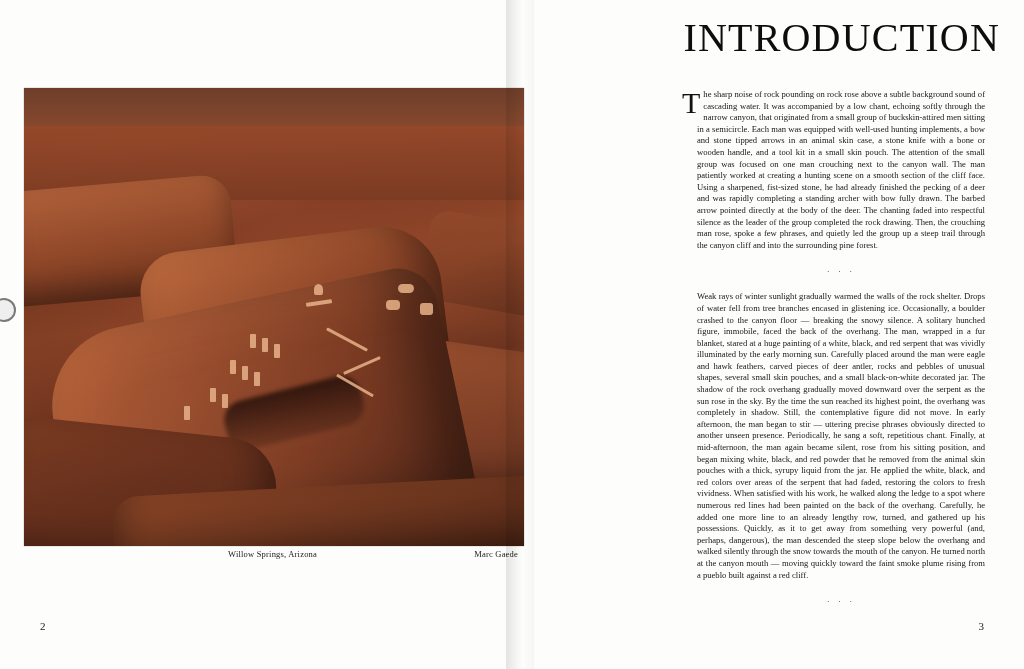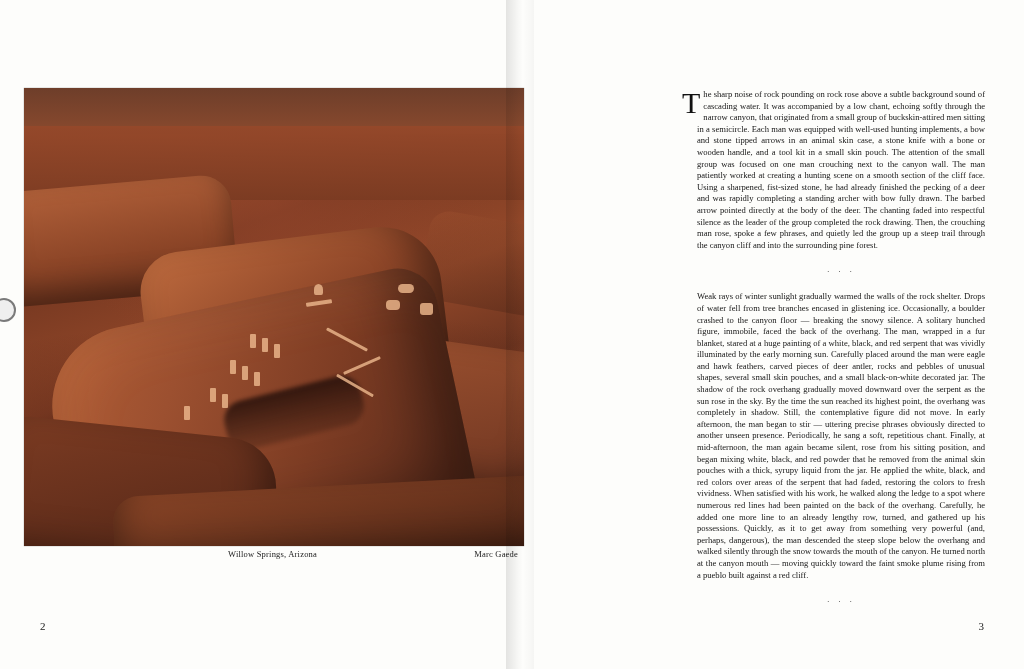--- a/index.html
+++ b/index.html
@@ -259,20 +259,21 @@
       <span>Willow Springs, Arizona</span>
       <span>Marc Gaede</span>
     </div>
 
     <div class="folio folio-left">2</div>
   </div>
 
   <div class="gutter"></div>
 
   <div class="page-right">
+    <div class="chapter-title">INTRODUCTION</div>
 
     <div class="columns">
       <div class="dropcap-wrap">
         <span class="dropcap">T</span>
         <p class="para">he sharp noise of rock pounding on rock rose above a subtle background sound of cascading water. It was accompanied by a low chant, echoing softly through the narrow canyon, that originated from a small group of buckskin-attired men sitting in a semicircle. Each man was equipped with well-used hunting implements, a bow and stone tipped arrows in an animal skin case, a stone knife with a bone or wooden handle, and a tool kit in a small skin pouch. The attention of the small group was focused on one man crouching next to the canyon wall. The man patiently worked at creating a hunting scene on a smooth section of the cliff face. Using a sharpened, fist-sized stone, he had already finished the pecking of a deer and was rapidly completing a standing archer with bow fully drawn. The barbed arrow pointed directly at the body of the deer. The chanting faded into respectful silence as the leader of the group completed the rock drawing. Then, the crouching man rose, spoke a few phrases, and quietly led the group up a steep trail through  the canyon cliff and into the surrounding pine forest.</p>
       </div>
       <div class="sep">· · ·</div>
       <p class="para">Weak rays of winter sunlight gradually warmed the walls of the rock shelter. Drops of water fell from tree branches encased in glistening ice. Occasionally, a boulder crashed to the canyon floor — breaking the snowy silence. A solitary hunched figure, immobile, faced the back of the overhang. The man, wrapped in a fur blanket, stared at a huge painting of a white, black, and red serpent that was vividly illuminated by the early morning sun. Carefully placed around the man were eagle and hawk feathers, carved pieces of deer antler, rocks and pebbles of unusual shapes, several small skin pouches, and a small black-on-white decorated jar. The shadow of the rock overhang gradually moved downward over the serpent as the sun rose in the sky. By the time the sun reached its highest point, the overhang was completely in shadow. Still, the contemplative figure did not move. In early afternoon, the man began to stir — uttering precise phrases obviously directed to another unseen presence. Periodically, he sang a soft, repetitious chant. Finally, at mid-afternoon, the man again became silent, rose from his sitting position, and began mixing white, black, and red powder that he removed from the animal skin pouches with a thick, syrupy liquid from the jar. He applied the white, black, and red colors over areas of the serpent that had faded, restoring the colors to fresh vividness. When satisfied with his work, he walked along the ledge to a spot where numerous red lines had been painted on the back of the overhang. Carefully, he added one more line to an already lengthy row, turned, and gathered up his possessions. Quickly, as it to get away from something very powerful (and, perhaps, dangerous), the man descended the steep slope below the overhang and walked silently through the snow towards the mouth of the canyon. He turned north at the canyon mouth — moving quickly toward the faint smoke plume rising from a pueblo built against a red cliff.</p>
       <div class="sep">· · ·</div>
     </div>

